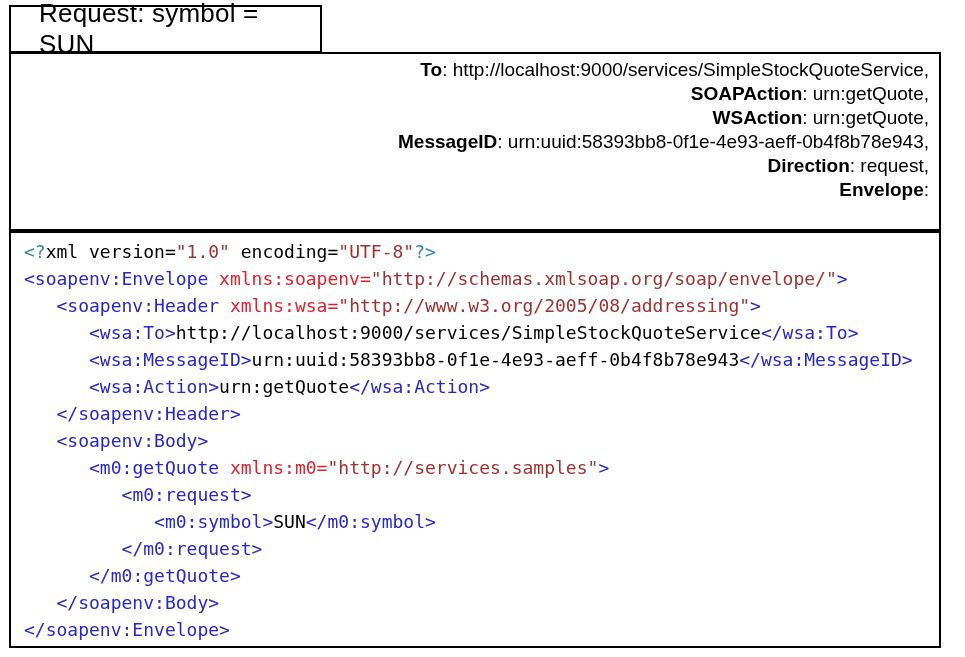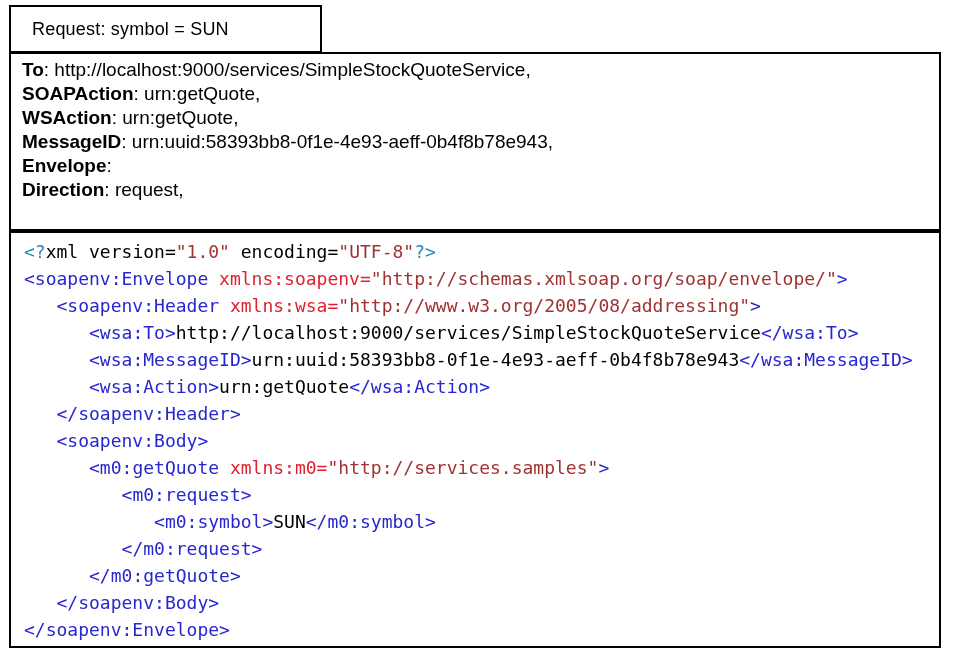--- a/index.html
+++ b/index.html
@@ -6,30 +6,30 @@
     --tag:#2727CE; --attr:#E0202E; --val:#A03232; --pi:#2E86B5;
     --txt:#000000; --border:#000000; --bg:#FFFFFF;
   }
   *{margin:0;padding:0;box-sizing:border-box;}
   html,body{width:965px;height:657px;background:var(--bg);overflow:hidden;}
   body{position:relative;font-family:"Liberation Sans",sans-serif;color:var(--txt);}
 
   .title-box{
     position:absolute;left:9px;top:5px;width:313px;height:48px;
     border:2px solid var(--border);background:var(--bg);z-index:2;
-    display:flex;align-items:center;padding-left:21px;
-    font-size:18px;letter-spacing:0.2px;
+    display:flex;align-items:center;padding-left:28px;
+    font-size:26px;letter-spacing:0.2px;
   }
   .header-panel{
     position:absolute;left:9px;top:52px;width:932px;height:179px;
     border:2px solid var(--border);background:var(--bg);
     padding:4px 10px 0 11px;
     font-size:19px;line-height:24px;
   }
-  .header-row{white-space:nowrap;}
+  .header-row{white-space:nowrap;text-align:right;}
   .header-label{font-weight:bold;}
   .xml-panel{
     position:absolute;left:9px;top:231px;width:932px;height:417px;
     border:2px solid var(--border);background:var(--bg);
     padding:5px 0 0 13px;
   }
   .xml-code{
     font-family:"DejaVu Sans Mono","Liberation Mono",monospace;
     font-size:18px;line-height:27px;white-space:pre;
   }
@@ -45,19 +45,19 @@
 
 <div class="title-box">
   <span>Request: symbol = SUN</span>
 </div>
 
 <div class="header-panel">
     <div class="header-row"><span class="header-label">To</span><span>: http://localhost:9000/services/SimpleStockQuoteService,</span></div>
     <div class="header-row"><span class="header-label">SOAPAction</span><span>: urn:getQuote,</span></div>
     <div class="header-row"><span class="header-label">WSAction</span><span>: urn:getQuote,</span></div>
     <div class="header-row"><span class="header-label">MessageID</span><span>: urn:uuid:58393bb8-0f1e-4e93-aeff-0b4f8b78e943,</span></div>
+    <div class="header-row"><span class="header-label">Direction</span><span>: request,</span></div>
     <div class="header-row"><span class="header-label">Envelope</span><span>: </span></div>
-    <div class="header-row"><span class="header-label">Direction</span><span>: request,</span></div>
   </div>
 
 <div class="xml-panel">
   <div class="xml-code"><div class="xline"><span class="tok-pi">&lt;?</span><span class="tok-plain">xml version=</span><span class="tok-val">"1.0"</span><span class="tok-plain"> encoding=</span><span class="tok-val">"UTF-8"</span><span class="tok-pi">?&gt;</span></div><div class="xline"><span class="tok-tag">&lt;soapenv:Envelope</span><span class="tok-attr"> xmlns:soapenv=</span><span class="tok-val">"http://schemas.xmlsoap.org/soap/envelope/"</span><span class="tok-tag">&gt;</span></div><div class="xline"><span class="tok-plain">   </span><span class="tok-tag">&lt;soapenv:Header</span><span class="tok-attr"> xmlns:wsa=</span><span class="tok-val">"http://www.w3.org/2005/08/addressing"</span><span class="tok-tag">&gt;</span></div><div class="xline"><span class="tok-plain">      </span><span class="tok-tag">&lt;wsa:To&gt;</span><span class="tok-plain">http://localhost:9000/services/SimpleStockQuoteService</span><span class="tok-tag">&lt;/wsa:To&gt;</span></div><div class="xline"><span class="tok-plain">      </span><span class="tok-tag">&lt;wsa:MessageID&gt;</span><span class="tok-plain">urn:uuid:58393bb8-0f1e-4e93-aeff-0b4f8b78e943</span><span class="tok-tag">&lt;/wsa:MessageID&gt;</span></div><div class="xline"><span class="tok-plain">      </span><span class="tok-tag">&lt;wsa:Action&gt;</span><span class="tok-plain">urn:getQuote</span><span class="tok-tag">&lt;/wsa:Action&gt;</span></div><div class="xline"><span class="tok-plain">   </span><span class="tok-tag">&lt;/soapenv:Header&gt;</span></div><div class="xline"><span class="tok-plain">   </span><span class="tok-tag">&lt;soapenv:Body&gt;</span></div><div class="xline"><span class="tok-plain">      </span><span class="tok-tag">&lt;m0:getQuote</span><span class="tok-attr"> xmlns:m0=</span><span class="tok-val">"http://services.samples"</span><span class="tok-tag">&gt;</span></div><div class="xline"><span class="tok-plain">         </span><span class="tok-tag">&lt;m0:request&gt;</span></div><div class="xline"><span class="tok-plain">            </span><span class="tok-tag">&lt;m0:symbol&gt;</span><span class="tok-plain">SUN</span><span class="tok-tag">&lt;/m0:symbol&gt;</span></div><div class="xline"><span class="tok-plain">         </span><span class="tok-tag">&lt;/m0:request&gt;</span></div><div class="xline"><span class="tok-plain">      </span><span class="tok-tag">&lt;/m0:getQuote&gt;</span></div><div class="xline"><span class="tok-plain">   </span><span class="tok-tag">&lt;/soapenv:Body&gt;</span></div><div class="xline"><span class="tok-tag">&lt;/soapenv:Envelope&gt;</span></div></div>
 </div>
 
 </body></html>

